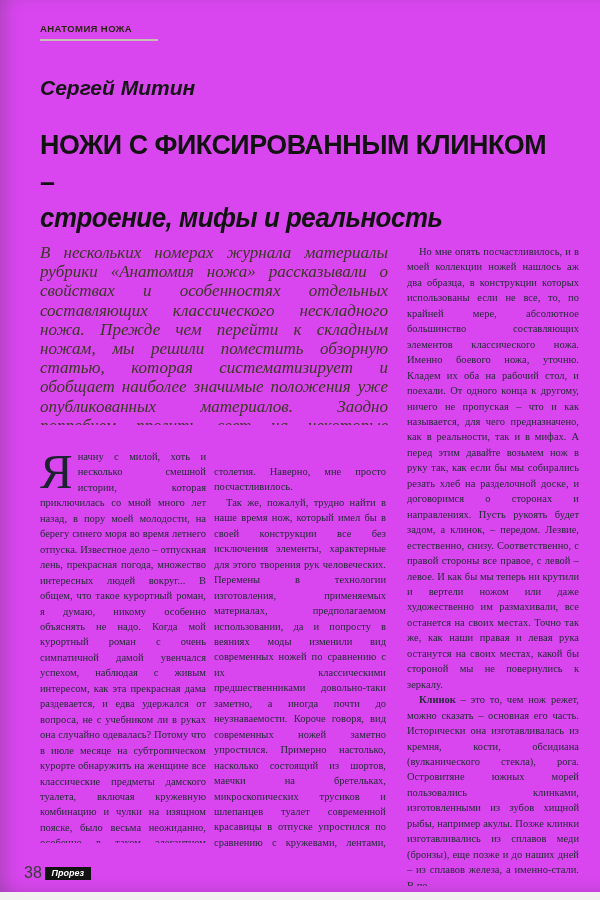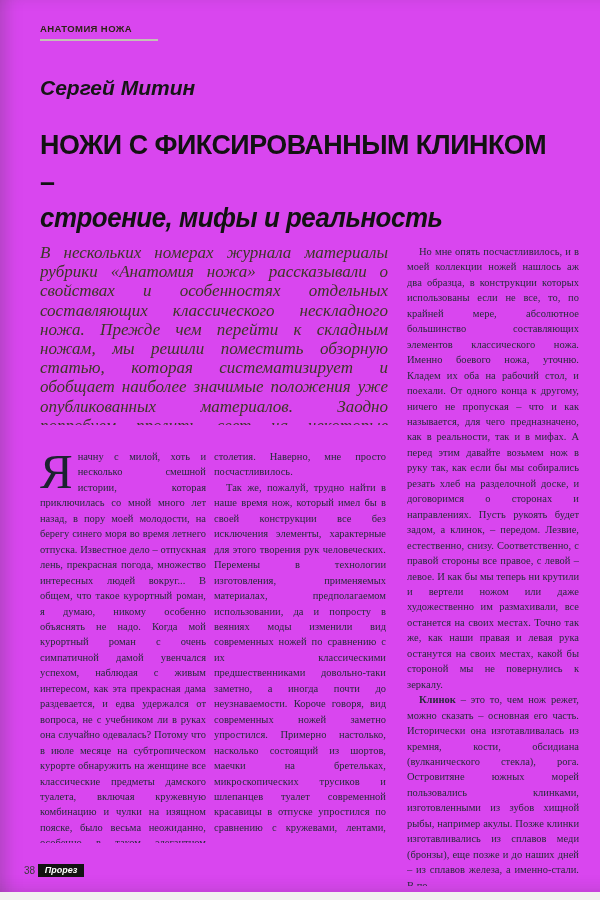--- a/index.html
+++ b/index.html
@@ -56,36 +56,36 @@
   }
   .col{
     position:absolute;
     font-size:10.5px;line-height:15.45px;
     text-align:justify;color:#262c3a;
     overflow:hidden;
   }
   .col p{margin:0;}
   .col p.indent{text-indent:12px;}
   .col1{left:40px;top:449px;width:166px;height:394px;}
-  .col2{left:214px;top:449px;width:172px;height:392px;}
+  .col2{left:214px;top:464px;width:172px;height:392px;}
   .col3{left:407px;top:244px;width:172px;height:642px;}
   .dropcap{
     float:left;
     font-size:49px;line-height:41px;
     padding:2px 5px 0 0;
     color:#1c2230;
   }
   .lead-word{font-weight:bold;margin-top:20px;}
   .footer{
     position:absolute;left:24px;top:864px;
     display:flex;align-items:center;gap:3px;
   }
   .page-number{
     font-family:"Liberation Sans", sans-serif;
-    font-size:10px;color:#3a3a3a;
+    font-size:16px;color:#3a3a3a;
   }
   .footer-logo{
     display:flex;align-items:center;justify-content:center;
     min-width:40px;height:13px;padding:0 3px;
     background:#121212;
   }
   .footer-logo span{
     font-family:"Liberation Sans", sans-serif;
     font-weight:bold;font-style:italic;font-size:9px;line-height:13px;
     color:#ffffff;white-space:nowrap;text-align:right;

